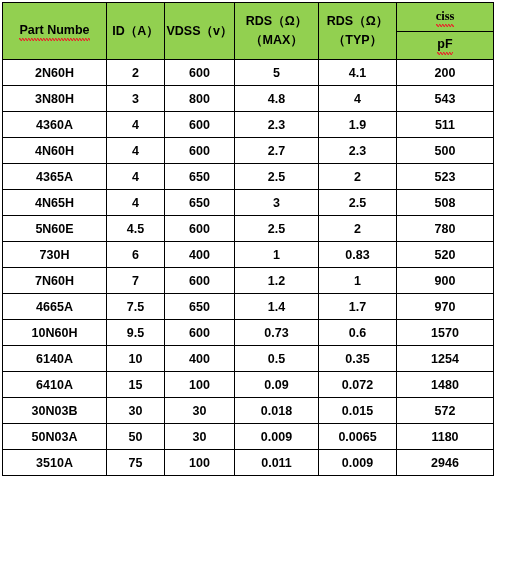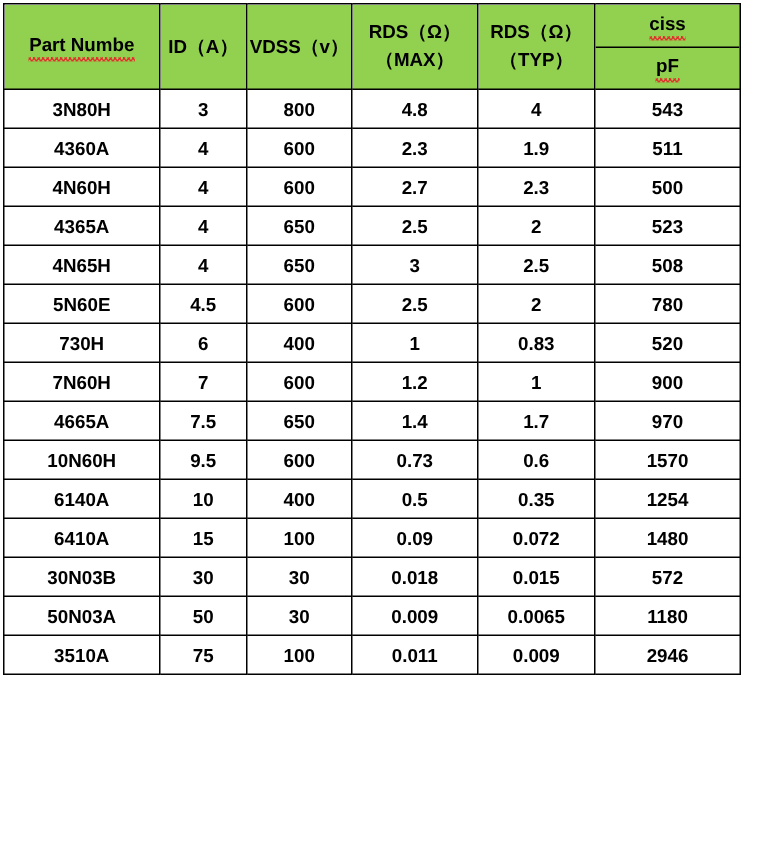--- a/index.html
+++ b/index.html
@@ -62,20 +62,21 @@
   .stacked .cell {
     flex: 1 1 50%;
     display: flex;
     align-items: center;
     justify-content: center;
     font-size: 12.5px;
     font-weight: bold;
   }
   .stacked .cell.top {
     border-bottom: 1px solid #000000;
+    font-family: Liberation Serif, serif;
   }
 
   
   .squiggle {
     position: relative;
     display: inline-block;
     padding-bottom: 1px;
   }
   .squiggle::after {
     content: "";
@@ -144,20 +145,28 @@
             <div class="cell">
               <span class="squiggle">pF</span>
             </div>
           </div>
         </th>
       </tr>
     </thead>
 
     <tbody id="table-body">
         <tr>
+          <td>2N60H</td>
+          <td>2</td>
+          <td>600</td>
+          <td>5</td>
+          <td>4.1</td>
+          <td>200</td>
+        </tr>
+        <tr>
           <td>3N80H</td>
           <td>3</td>
           <td>800</td>
           <td>4.8</td>
           <td>4</td>
           <td>543</td>
         </tr>
         <tr>
           <td>4360A</td>
           <td>4</td>

